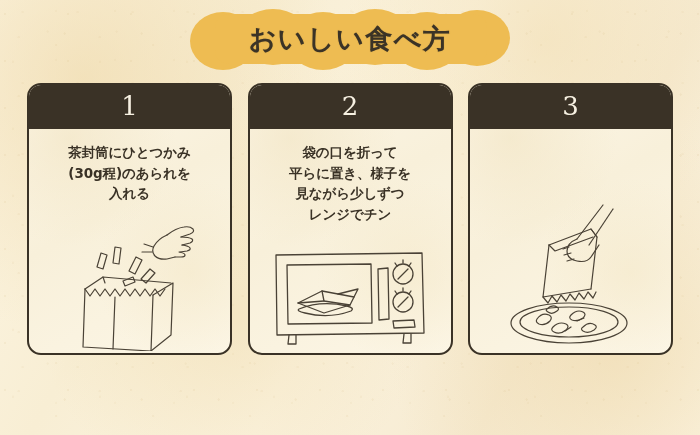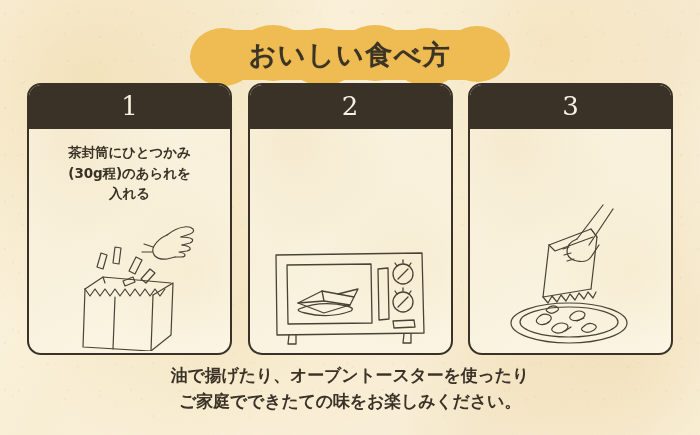--- a/index.html
+++ b/index.html
@@ -45,21 +45,21 @@
       radial-gradient(circle at 84% 55%, rgba(206,176,118,.20) 0 1px, transparent 1.4px),
       radial-gradient(circle at 95% 22%, rgba(206,176,118,.14) 0 1px, transparent 1.4px),
       radial-gradient(circle at 15% 92%, rgba(206,176,118,.16) 0 1px, transparent 1.4px);
     background-size: 63px 47px, 81px 59px, 55px 71px, 97px 53px, 69px 83px, 77px 61px, 59px 49px, 87px 67px;
   }
 
   
   #heading-banner {
     position: absolute;
     left: 190px;
-    top: 24px;
+    top: 8px;
     width: 320px;
     height: 62px;
   }
   #heading-banner svg {
     position: absolute;
     left: 0; top: 0;
     display: block;
   }
   #heading-title {
     position: absolute;
@@ -222,20 +222,24 @@
           </svg>
         </div>
       </div>
     </div>
 
     <div class="card">
       <div class="card-header">
         <span class="card-number">2</span>
       </div>
       <div class="card-body">
+        <div class="card-text">袋の口を折って
+平らに置き、様子を
+見ながら少しずつ
+レンジでチン</div>
         <div class="card-illus">
           <svg width="172" height="106" viewBox="0 0 172 106">
             <g fill="none" stroke="#4a4236" stroke-width="1.3" stroke-linecap="round" stroke-linejoin="round">
 
               <path d="M12 10 L158 8 L160 88 L13 90 Z"></path>
 
               <path d="M23 20 L107 19 L108 78 L24 79 Z"></path>
 
               <path d="M114 24 L124 23 L125 74 L115 75 Z"></path>
 
@@ -302,16 +306,14 @@
               <path d="M80 130 l6 -4"></path>
               <path d="M92 120 l7 -3"></path>
             </g>
           </svg>
         </div>
       </div>
     </div>
 
   </div>
 
-  <div id="footer-note">油で揚げたり、オーブントースターを使ったり
-ご家庭でできたての味をお楽しみください。</div>
 
 </div>
 
 </body></html>

